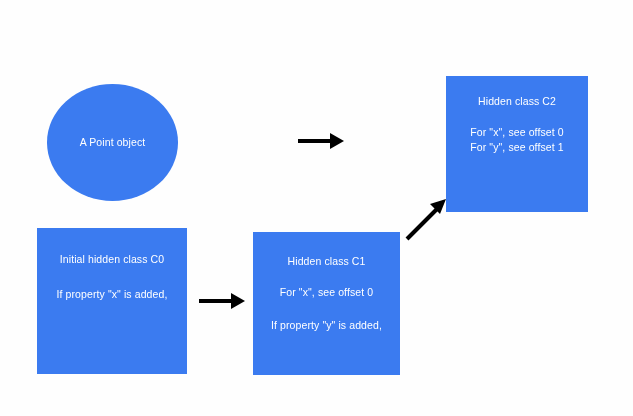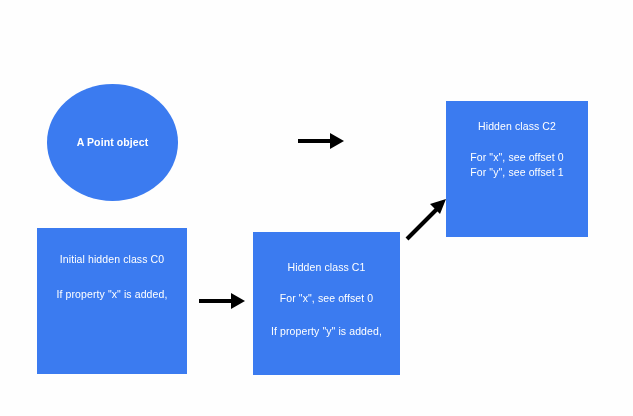--- a/index.html
+++ b/index.html
@@ -44,21 +44,20 @@
   }
 
   
   #point-object-node {
     left: 47px;
     top: 84px;
     width: 131px;
     height: 117px;
     border-radius: 50%;
     font-size: 10.5px;
-    font-weight: bold;
   }
 
   
   #hidden-class-c0-node {
     left: 37px;
     top: 228px;
     width: 150px;
     height: 146px;
     justify-content: flex-start;
     padding-top: 24px;
@@ -68,38 +67,37 @@
     margin-top: 20px;
   }
 
   
   #hidden-class-c1-node {
     left: 253px;
     top: 232px;
     width: 147px;
     height: 143px;
     justify-content: flex-start;
-    padding-top: 28px;
+    padding-top: 22px;
   }
   #hidden-class-c1-node .para.second {
     margin-top: 16px;
   }
   #hidden-class-c1-node .para.third {
     margin-top: 18px;
   }
 
   
   #hidden-class-c2-node {
     left: 446px;
     top: 76px;
     width: 142px;
     height: 136px;
     justify-content: flex-start;
     padding-top: 18px;
-    margin-top: 25px;
   }
   #hidden-class-c2-node .para.second {
     margin-top: 16px;
   }
 
   
   .arrow {
     position: absolute;
   }
   #arrow-point-to-c2 {

